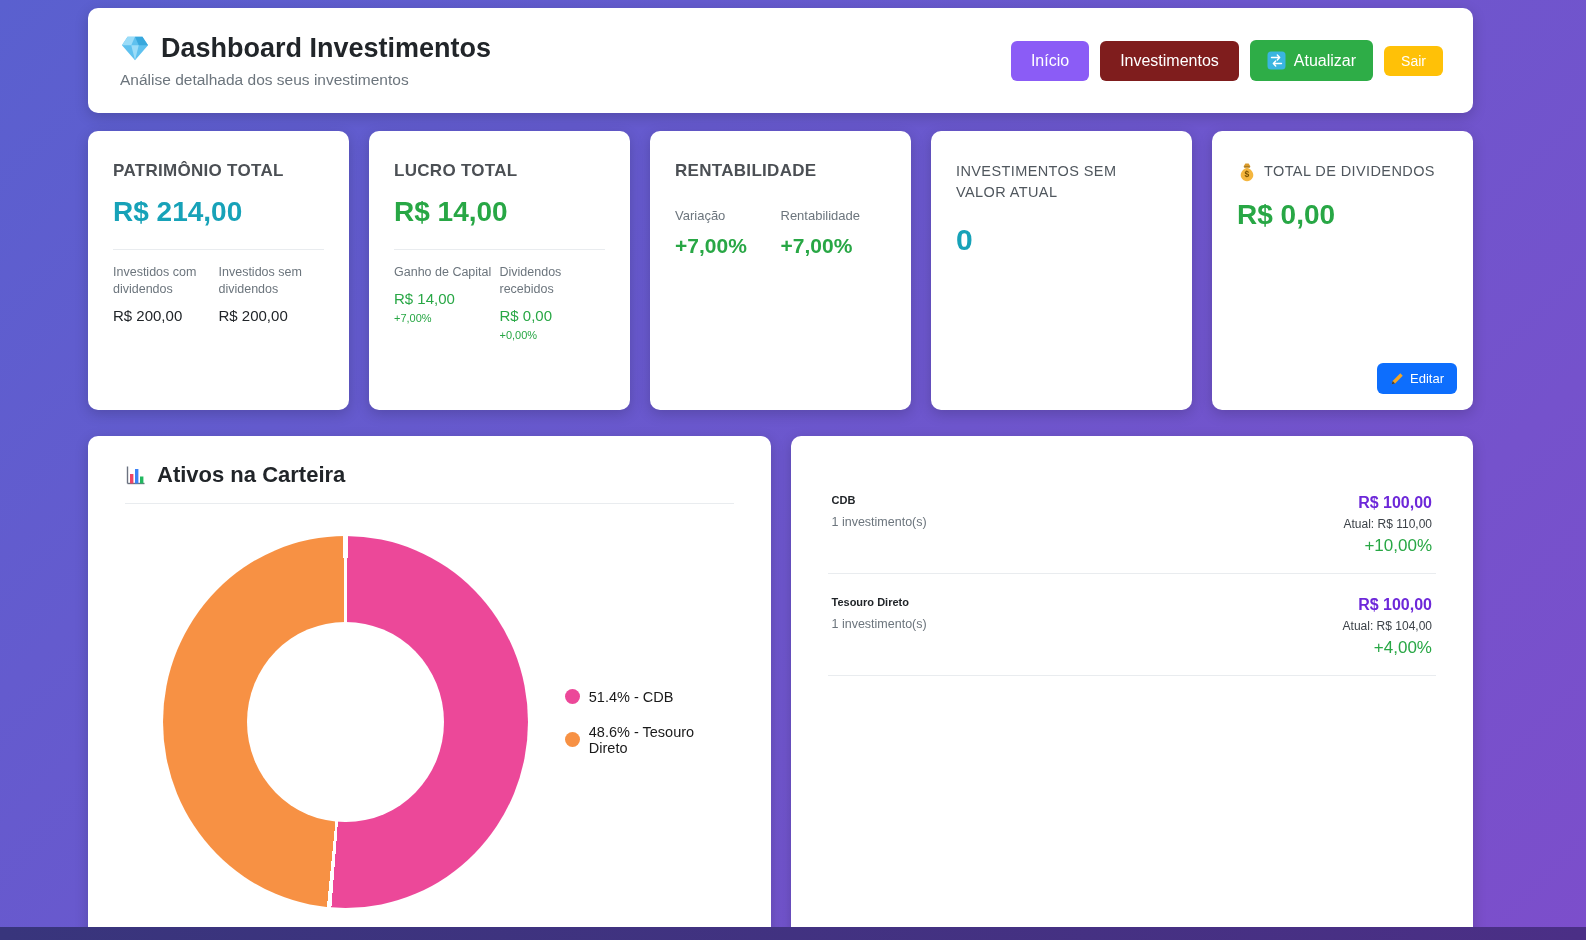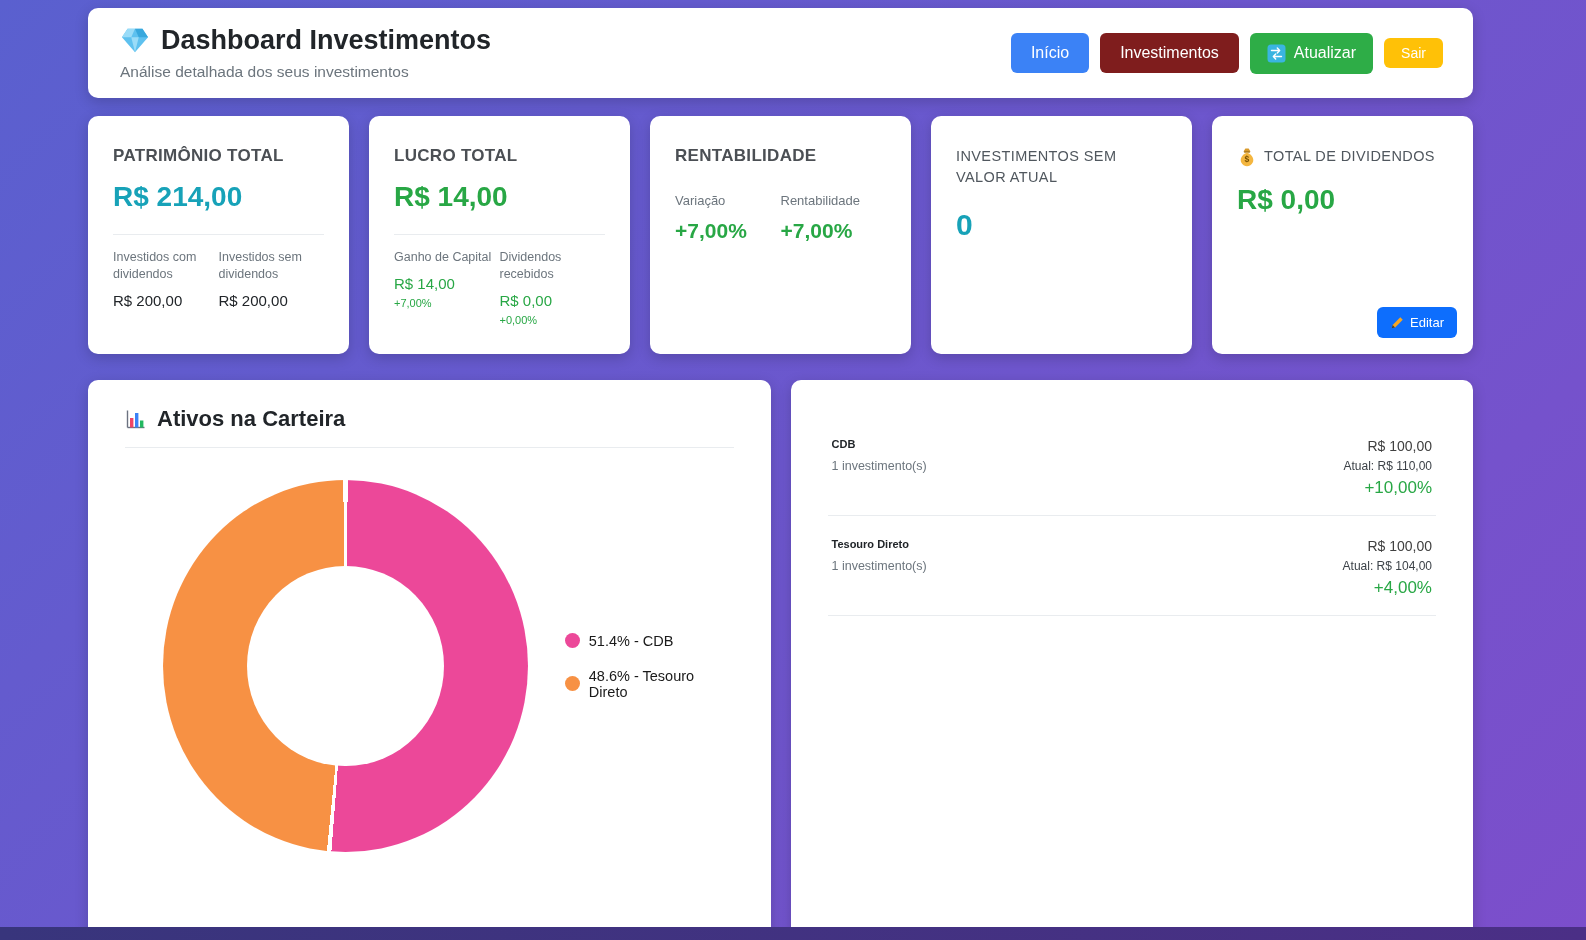--- a/index.html
+++ b/index.html
@@ -17,43 +17,43 @@
   }
   .content { position: absolute; left: 88px; top: 8px; width: 1385px; }
   .card {
     background: #ffffff;
     border-radius: 10px;
     box-shadow: 0 4px 14px rgba(0,0,0,0.18);
   }
 
   
   .header-card {
-    height: 90px;
+    height: 105px;
     display: flex; align-items: center; justify-content: space-between;
     padding: 0 30px 0 32px;
   }
   .title-block h1 {
     font-size: 27px; font-weight: bold; color: #212529;
     display: flex; align-items: center; gap: 11px;
   }
   .title-block p { margin-top: 7px; font-size: 15.5px; color: #6c757d; }
   .nav { display: flex; align-items: center; gap: 11px; }
   .btn {
     border: none; border-radius: 6px; color: #fff; cursor: pointer;
     font-family: inherit; font-size: 16px; padding: 11px 20px;
     display: inline-flex; align-items: center; gap: 8px;
   }
-  .btn-blue   { background: #3b82f6; }
+  .btn-blue   { background: #8b5cf6; }
   .btn-teal   { background: #7f1d1d; }
   .btn-green  { background: #2ead47; padding: 11px 17px; border-radius: 6px; }
   .btn-yellow { background: #ffc107; font-size: 14px; padding: 7px 17px; }
 
   
   .stats-row { display: flex; gap: 20px; margin-top: 18px; }
-  .stat-card { flex: 1; height: 238px; padding: 30px 25px; position: relative; }
+  .stat-card { flex: 1; height: 279px; padding: 30px 25px; position: relative; }
   .stat-title {
     font-size: 17px; font-weight: bold; color: #4b4f54; letter-spacing: 0.3px;
   }
   .stat-title-light {
     font-size: 14.5px; font-weight: 500; color: #50575e;
     letter-spacing: 0.4px; line-height: 1.45;
     display: flex; align-items: center; gap: 7px;
   }
   .stat-value { font-size: 28px; font-weight: bold; margin-top: 15px; }
   .teal  { color: #17a2b8; }
@@ -98,21 +98,21 @@
   .legend-swatch { width: 15px; height: 15px; border-radius: 50%; background: #ccc; flex: 0 0 auto; }
 
   .type-list { margin-top: 10px; }
   .type-row {
     display: flex; justify-content: space-between; align-items: flex-start;
     padding: 22px 4px 17px; border-bottom: 1px solid #e9ecef;
   }
   .type-name { font-size: 11px; font-weight: bold; color: #212529; }
   .type-count { font-size: 12.5px; color: #6c757d; margin-top: 9px; }
   .type-right { text-align: right; }
-  .type-value { font-size: 14px; font-weight: normal; color: #404040; }
+  .type-value { font-size: 16px; font-weight: bold; color: #6d28d9; }
   .type-current { font-size: 12px; color: #3c4248; margin-top: 5px; }
   .type-pct { font-size: 17px; color: #28a745; margin-top: 5px; }
 
   .icon { display: inline-flex; align-items: center; }
 </style>
 </head>
 <body>
 
 <div class="content">
 

